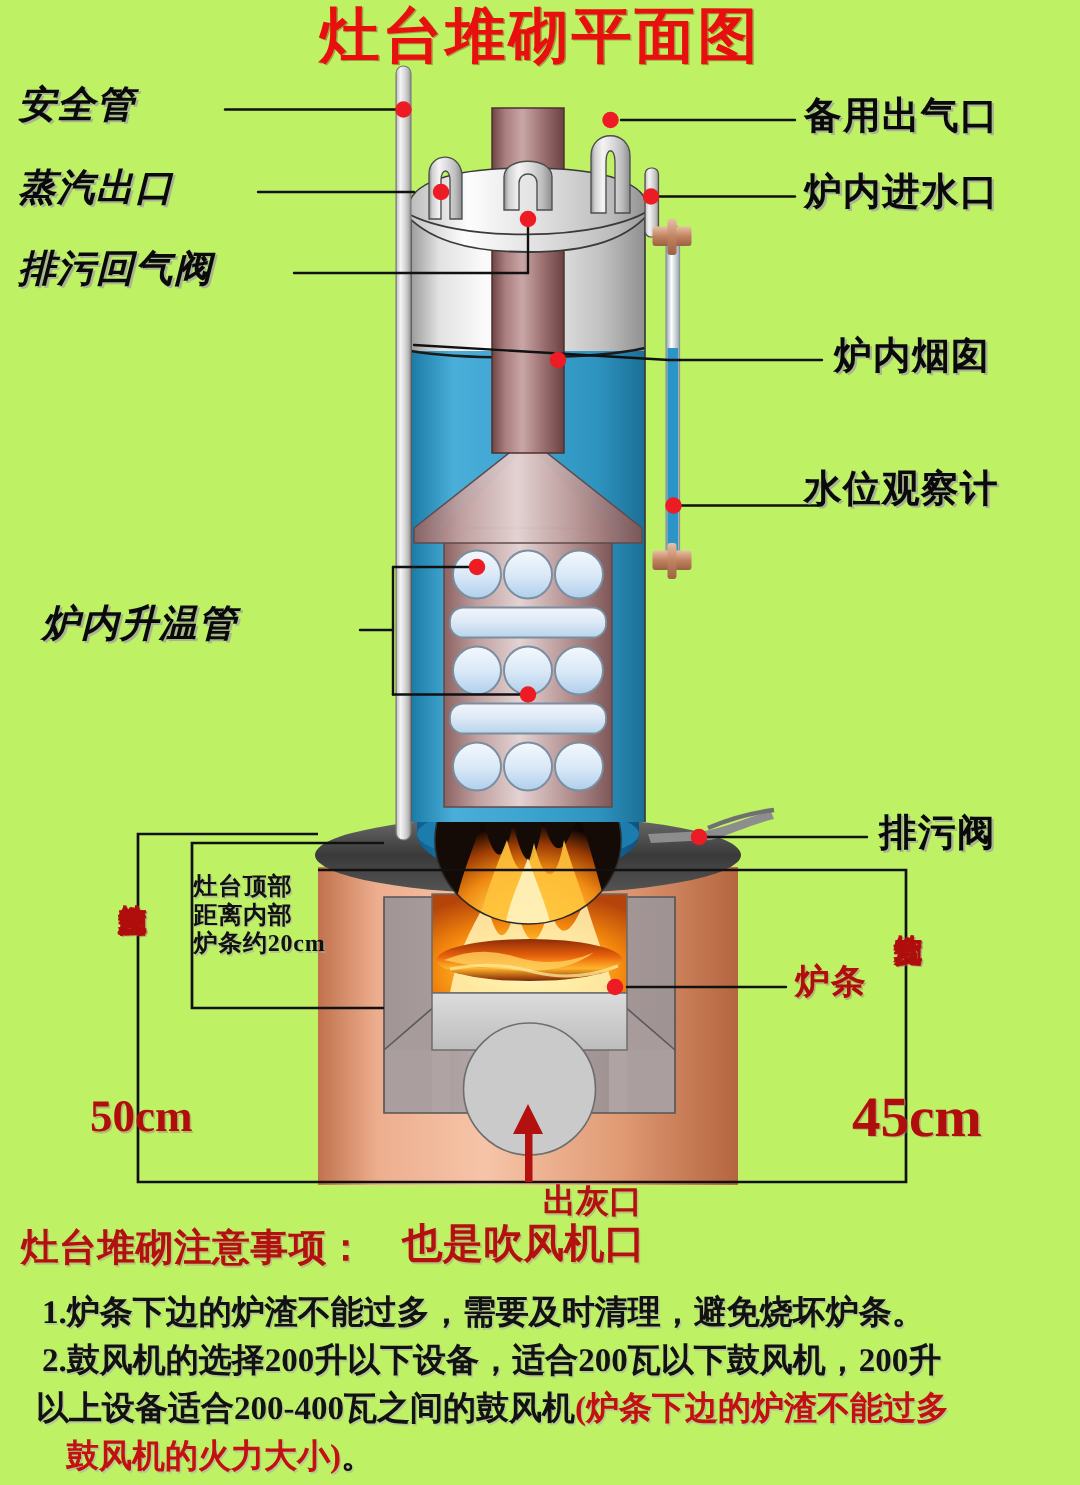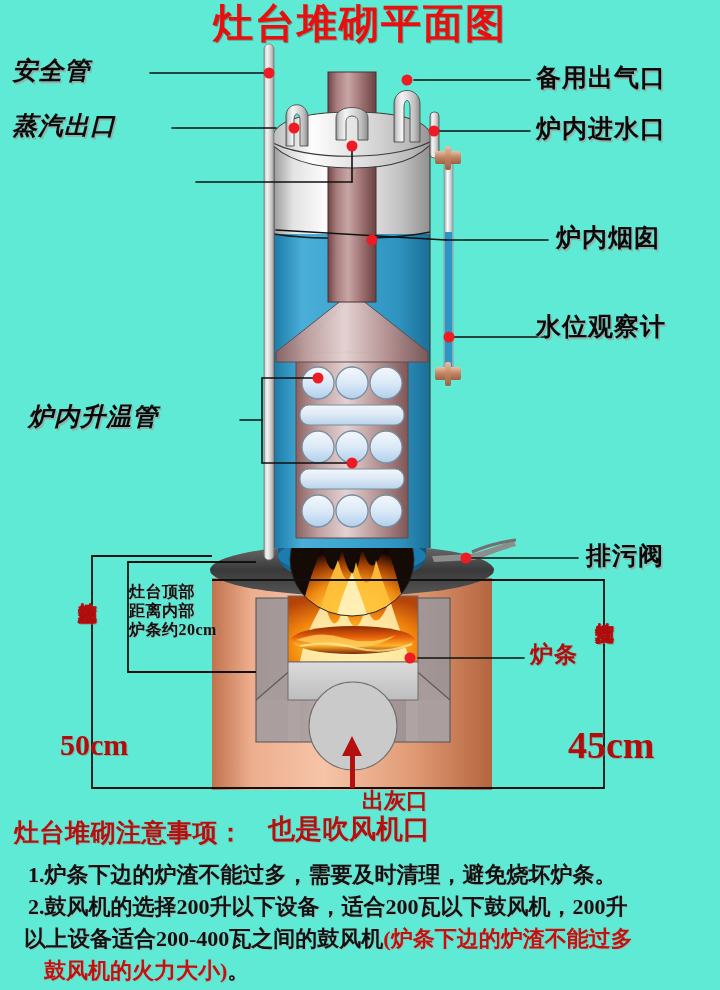--- a/index.html
+++ b/index.html
@@ -3,21 +3,21 @@
 <meta charset="utf-8">
 <style>
   html,body{margin:0;padding:0;background:#fff;}
   body{
     font-family:"Liberation Serif","DejaVu Serif",serif;
     -webkit-font-smoothing:antialiased;
   }
   #page{
     position:relative;
     width:720px;height:990px;
-    background:#5eead4;
+    background:#bef264;
     overflow:hidden;
   }
   #art{position:absolute;left:0;top:0;width:720px;height:990px;}
 
   
   .txt{position:absolute;white-space:pre;line-height:1.0;}
 
   .title{
     left:0;top:4px;width:720px;text-align:center;
     font-size:40px;font-weight:bold;color:#e8100f;
@@ -374,20 +374,21 @@
     <g fill="#b3110f">
       <rect x="350" y="746" width="5" height="42"></rect>
       <path d="M352,736 L362,756 L342,756 Z"></path>
     </g>
   </svg>
 
   <div class="txt title">灶台堆砌平面图</div>
 
   <div class="txt lbl lbl-l" style="left:12px;top:58px;width:132px;">安全管</div>
   <div class="txt lbl lbl-l" style="left:12px;top:113px;width:155px;">蒸汽出口</div>
+  <div class="txt lbl lbl-l" style="left:12px;top:167px;width:180px;">排污回气阀</div>
   <div class="txt lbl lbl-l" style="left:28px;top:404px;width:206px;">炉内升温管</div>
 
   <div class="txt lbl lbl-r" style="left:536px;top:65px;">备用出气口</div>
   <div class="txt lbl lbl-r" style="left:536px;top:116px;">炉内进水口</div>
   <div class="txt lbl lbl-r" style="left:556px;top:225px;">炉内烟囱</div>
   <div class="txt lbl lbl-r" style="left:536px;top:314px;">水位观察计</div>
   <div class="txt lbl lbl-r" style="left:586px;top:543px;">排污阀</div>
   <div class="txt lbl lbl-r dim-red" style="left:530px;top:643px;font-size:23px;text-align:center;">炉条</div>
 
   <div class="txt vert dim-red" style="left:78px;top:588px;font-size:19px;height:148px;">灶台总高度约</div>

